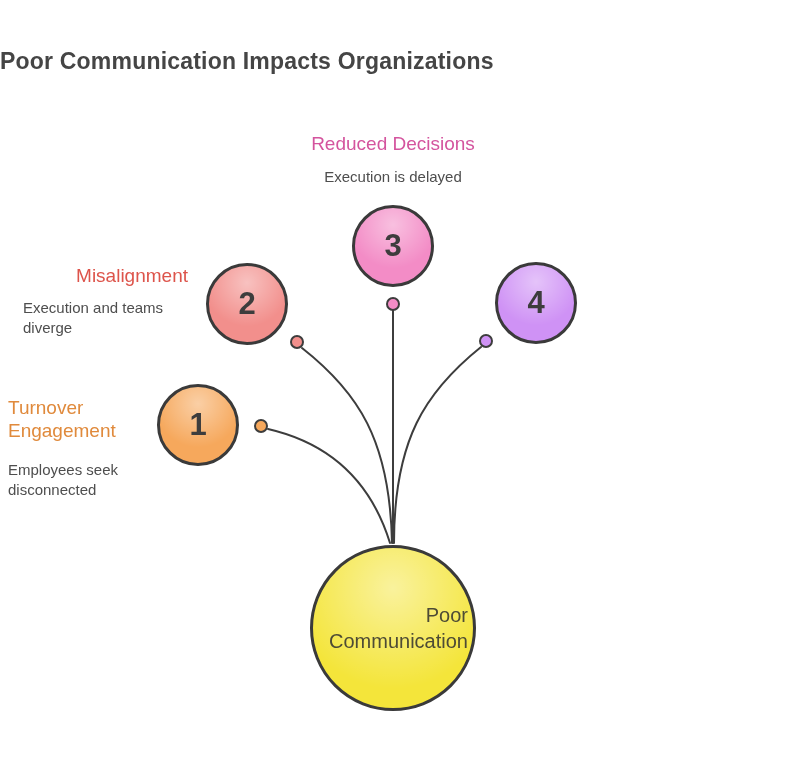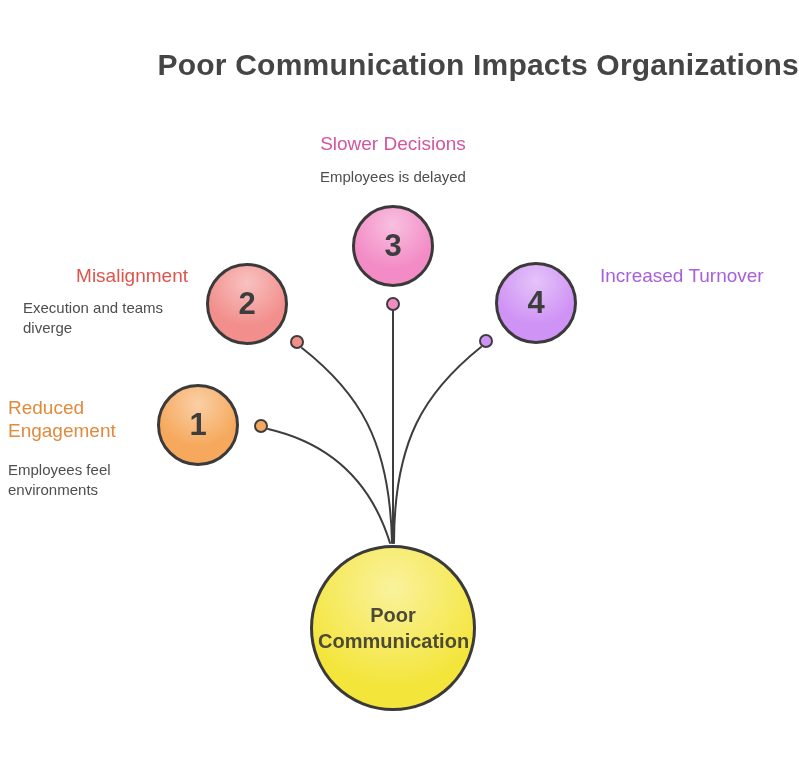--- a/index.html
+++ b/index.html
@@ -1,22 +1,22 @@
 <!DOCTYPE html>
 <html><head>
 <meta charset="utf-8">
 <style>
   html,body{margin:0;padding:0;background:#ffffff;}
   .canvas{
     position:relative;width:799px;height:761px;background:#ffffff;overflow:hidden;
     font-family:"Liberation Sans", sans-serif;
   }
   .title{
-    position:absolute;top:48px;left:0;width:799px;text-align:right;
-    font-size:30px;font-weight:700;letter-spacing:.2px;
+    position:absolute;top:48px;left:0;width:799px;text-align:left;
+    font-size:23px;font-weight:700;letter-spacing:.2px;
   }
   .connector-svg{position:absolute;left:0;top:0;}
   .connector-svg path{fill:none;stroke-width:2;stroke-linecap:round;}
   .connector-svg circle{stroke-width:2;}
   .node-heading{position:absolute;font-size:19px;font-weight:500;line-height:23px;}
   .node-desc{position:absolute;font-size:15px;font-weight:400;line-height:20px;}
   .align-r{text-align:left;}
   .align-c{text-align:center;}
   .nowrap{white-space:nowrap;}
   .node-circle{
@@ -25,21 +25,21 @@
     display:flex;align-items:center;justify-content:center;
     background-image:radial-gradient(circle at 50% 22%, rgba(255,255,255,.45), rgba(255,255,255,0) 62%);
   }
   .node-number{font-size:31px;font-weight:700;}
   .center-circle{
     position:absolute;left:310px;top:545px;width:166px;height:166px;border-radius:50%;
     border:3px solid #3a3a3a;box-sizing:border-box;
     display:flex;align-items:center;justify-content:center;
     background-image:radial-gradient(circle at 50% 25%, rgba(255,255,255,.5), rgba(255,255,255,0) 70%);
   }
-  .center-label{width:150px;text-align:center;font-size:20px;font-weight:700;line-height:26px;}
+  .center-label{width:150px;text-align:right;font-size:20px;font-weight:400;line-height:26px;}
   
   .h1{right:661px;top:396px;width:130px;}
   .d1{right:661px;top:460px;width:130px;}
   .c1{left:157px;top:384px;}
   .h2{right:611px;top:264px;}
   .d2{right:611px;top:298px;width:165px;}
   .c2{left:206px;top:263px;}
   .h3{left:273px;top:132px;width:240px;}
   .d3{left:273px;top:167px;width:240px;}
   .c3{left:352px;top:205px;}
@@ -58,39 +58,38 @@
     <path d="M268 429 C320 441 368 472 390 543" stroke="#3d3d3d"></path>
     <path d="M302 348 C358 392 390 440 392 543" stroke="#3d3d3d"></path>
     <path d="M393 310 L393 543" stroke="#3d3d3d"></path>
     <path d="M481 347 C425 392 394 440 394 543" stroke="#3d3d3d"></path>
     <circle cx="261" cy="426" r="6" fill="#f6a85c" stroke="#3d3d3d"></circle>
     <circle cx="297" cy="342" r="6" fill="#f28f8c" stroke="#3d3d3d"></circle>
     <circle cx="393" cy="304" r="6" fill="#f38cc6" stroke="#3d3d3d"></circle>
     <circle cx="486" cy="341" r="6" fill="#cf92f5" stroke="#3d3d3d"></circle>
   </svg>
 
-  <div class="node-heading align-r h1" style="color: rgb(224, 138, 60);">Reduced Engagement</div>
-  <div class="node-desc align-r d1" style="color: rgb(78, 78, 78);">Employees feel environments</div>
+  <div class="node-heading align-r h1" style="color: rgb(224, 138, 60);">Turnover Engagement</div>
+  <div class="node-desc align-r d1" style="color: rgb(78, 78, 78);">Employees seek disconnected</div>
   <div class="node-circle c1" style="background-color: rgb(246, 168, 92); border-color: rgb(58, 58, 58);">
     <span class="node-number" style="color: rgb(61, 61, 61);">1</span>
   </div>
 
   <div class="node-heading align-r nowrap h2" style="color: rgb(221, 84, 75);">Misalignment</div>
   <div class="node-desc align-r d2" style="color: rgb(78, 78, 78);">Execution and teams diverge</div>
   <div class="node-circle c2" style="background-color: rgb(242, 143, 140); border-color: rgb(58, 58, 58);">
     <span class="node-number" style="color: rgb(61, 61, 61);">2</span>
   </div>
 
-  <div class="node-heading align-c h3" style="color: rgb(212, 84, 158);">Slower Decisions</div>
-  <div class="node-desc align-c d3" style="color: rgb(78, 78, 78);">Employees is delayed</div>
+  <div class="node-heading align-c h3" style="color: rgb(212, 84, 158);">Reduced Decisions</div>
+  <div class="node-desc align-c d3" style="color: rgb(78, 78, 78);">Execution is delayed</div>
   <div class="node-circle c3" style="background-color: rgb(243, 140, 198); border-color: rgb(58, 58, 58);">
     <span class="node-number" style="color: rgb(61, 61, 61);">3</span>
   </div>
 
-  <div class="node-heading nowrap h4" style="color: rgb(168, 95, 217);">Increased Turnover</div>
   <div class="node-circle c4" style="background-color: rgb(207, 146, 245); border-color: rgb(58, 58, 58);">
     <span class="node-number" style="color: rgb(61, 61, 61);">4</span>
   </div>
 
   <div class="center-circle" style="background-color: rgb(244, 229, 58); border-color: rgb(58, 58, 58);">
     <div class="center-label" style="color: rgb(77, 75, 53);">Poor Communication</div>
   </div>
 
 </div>
 

